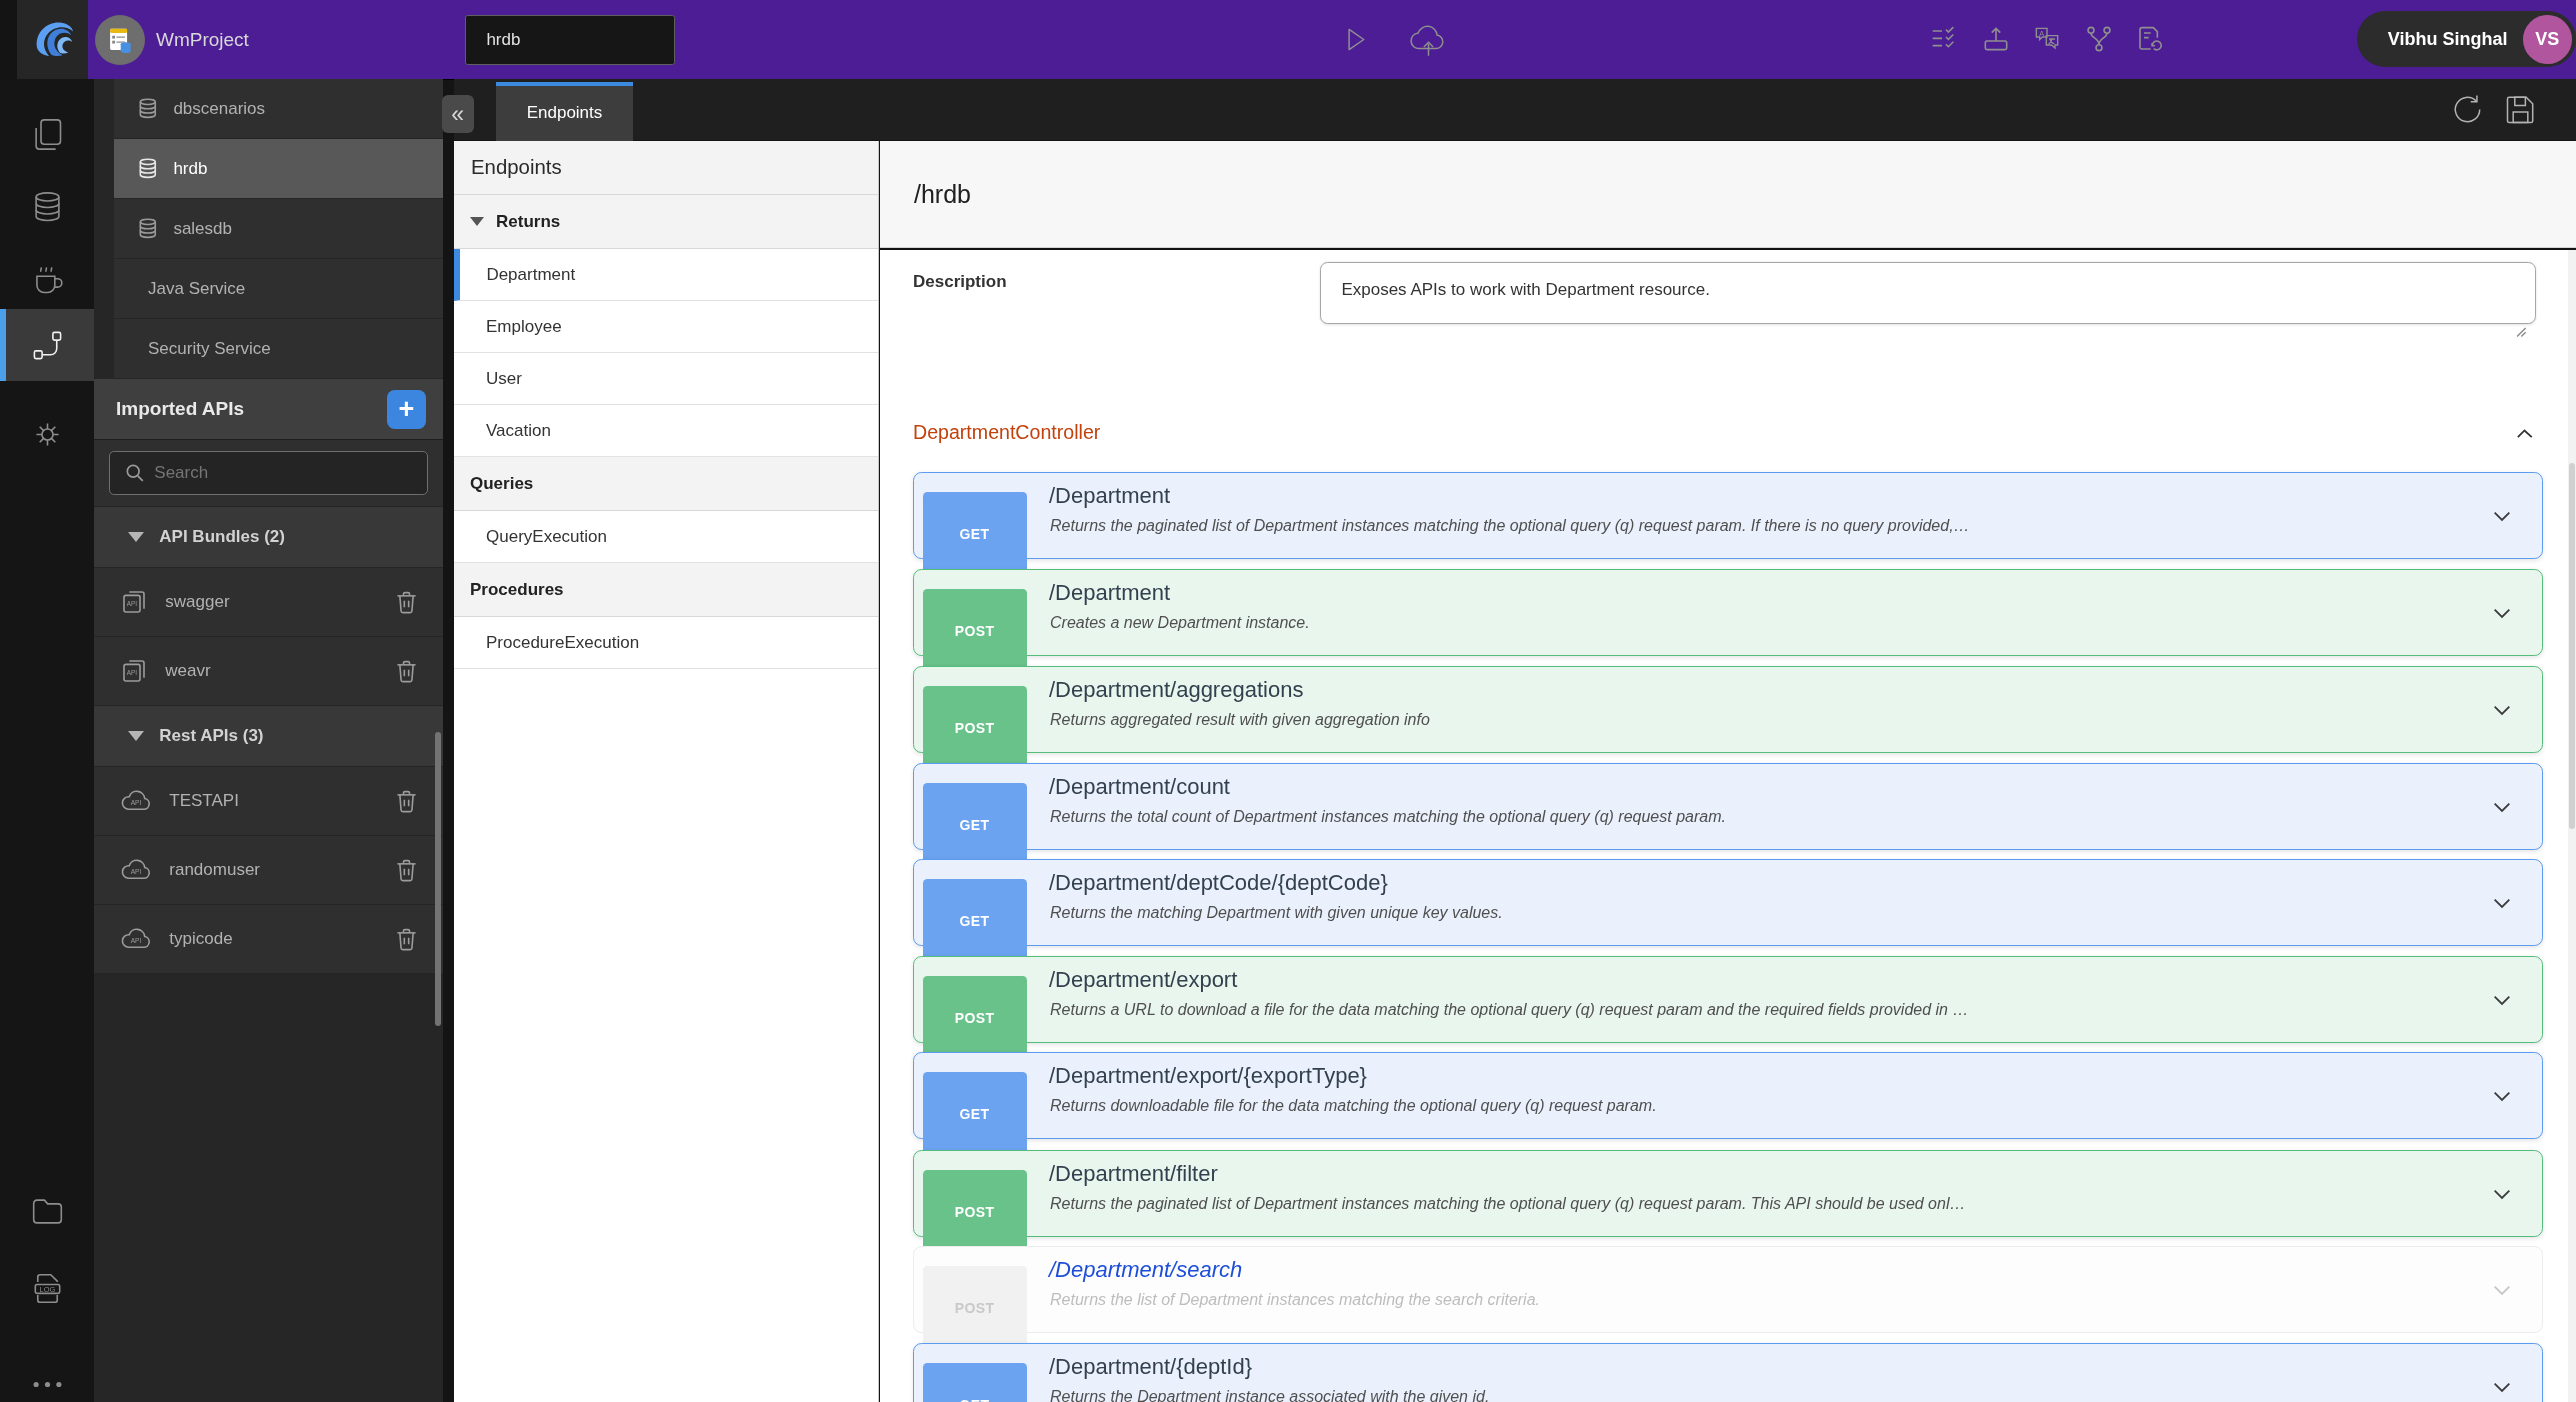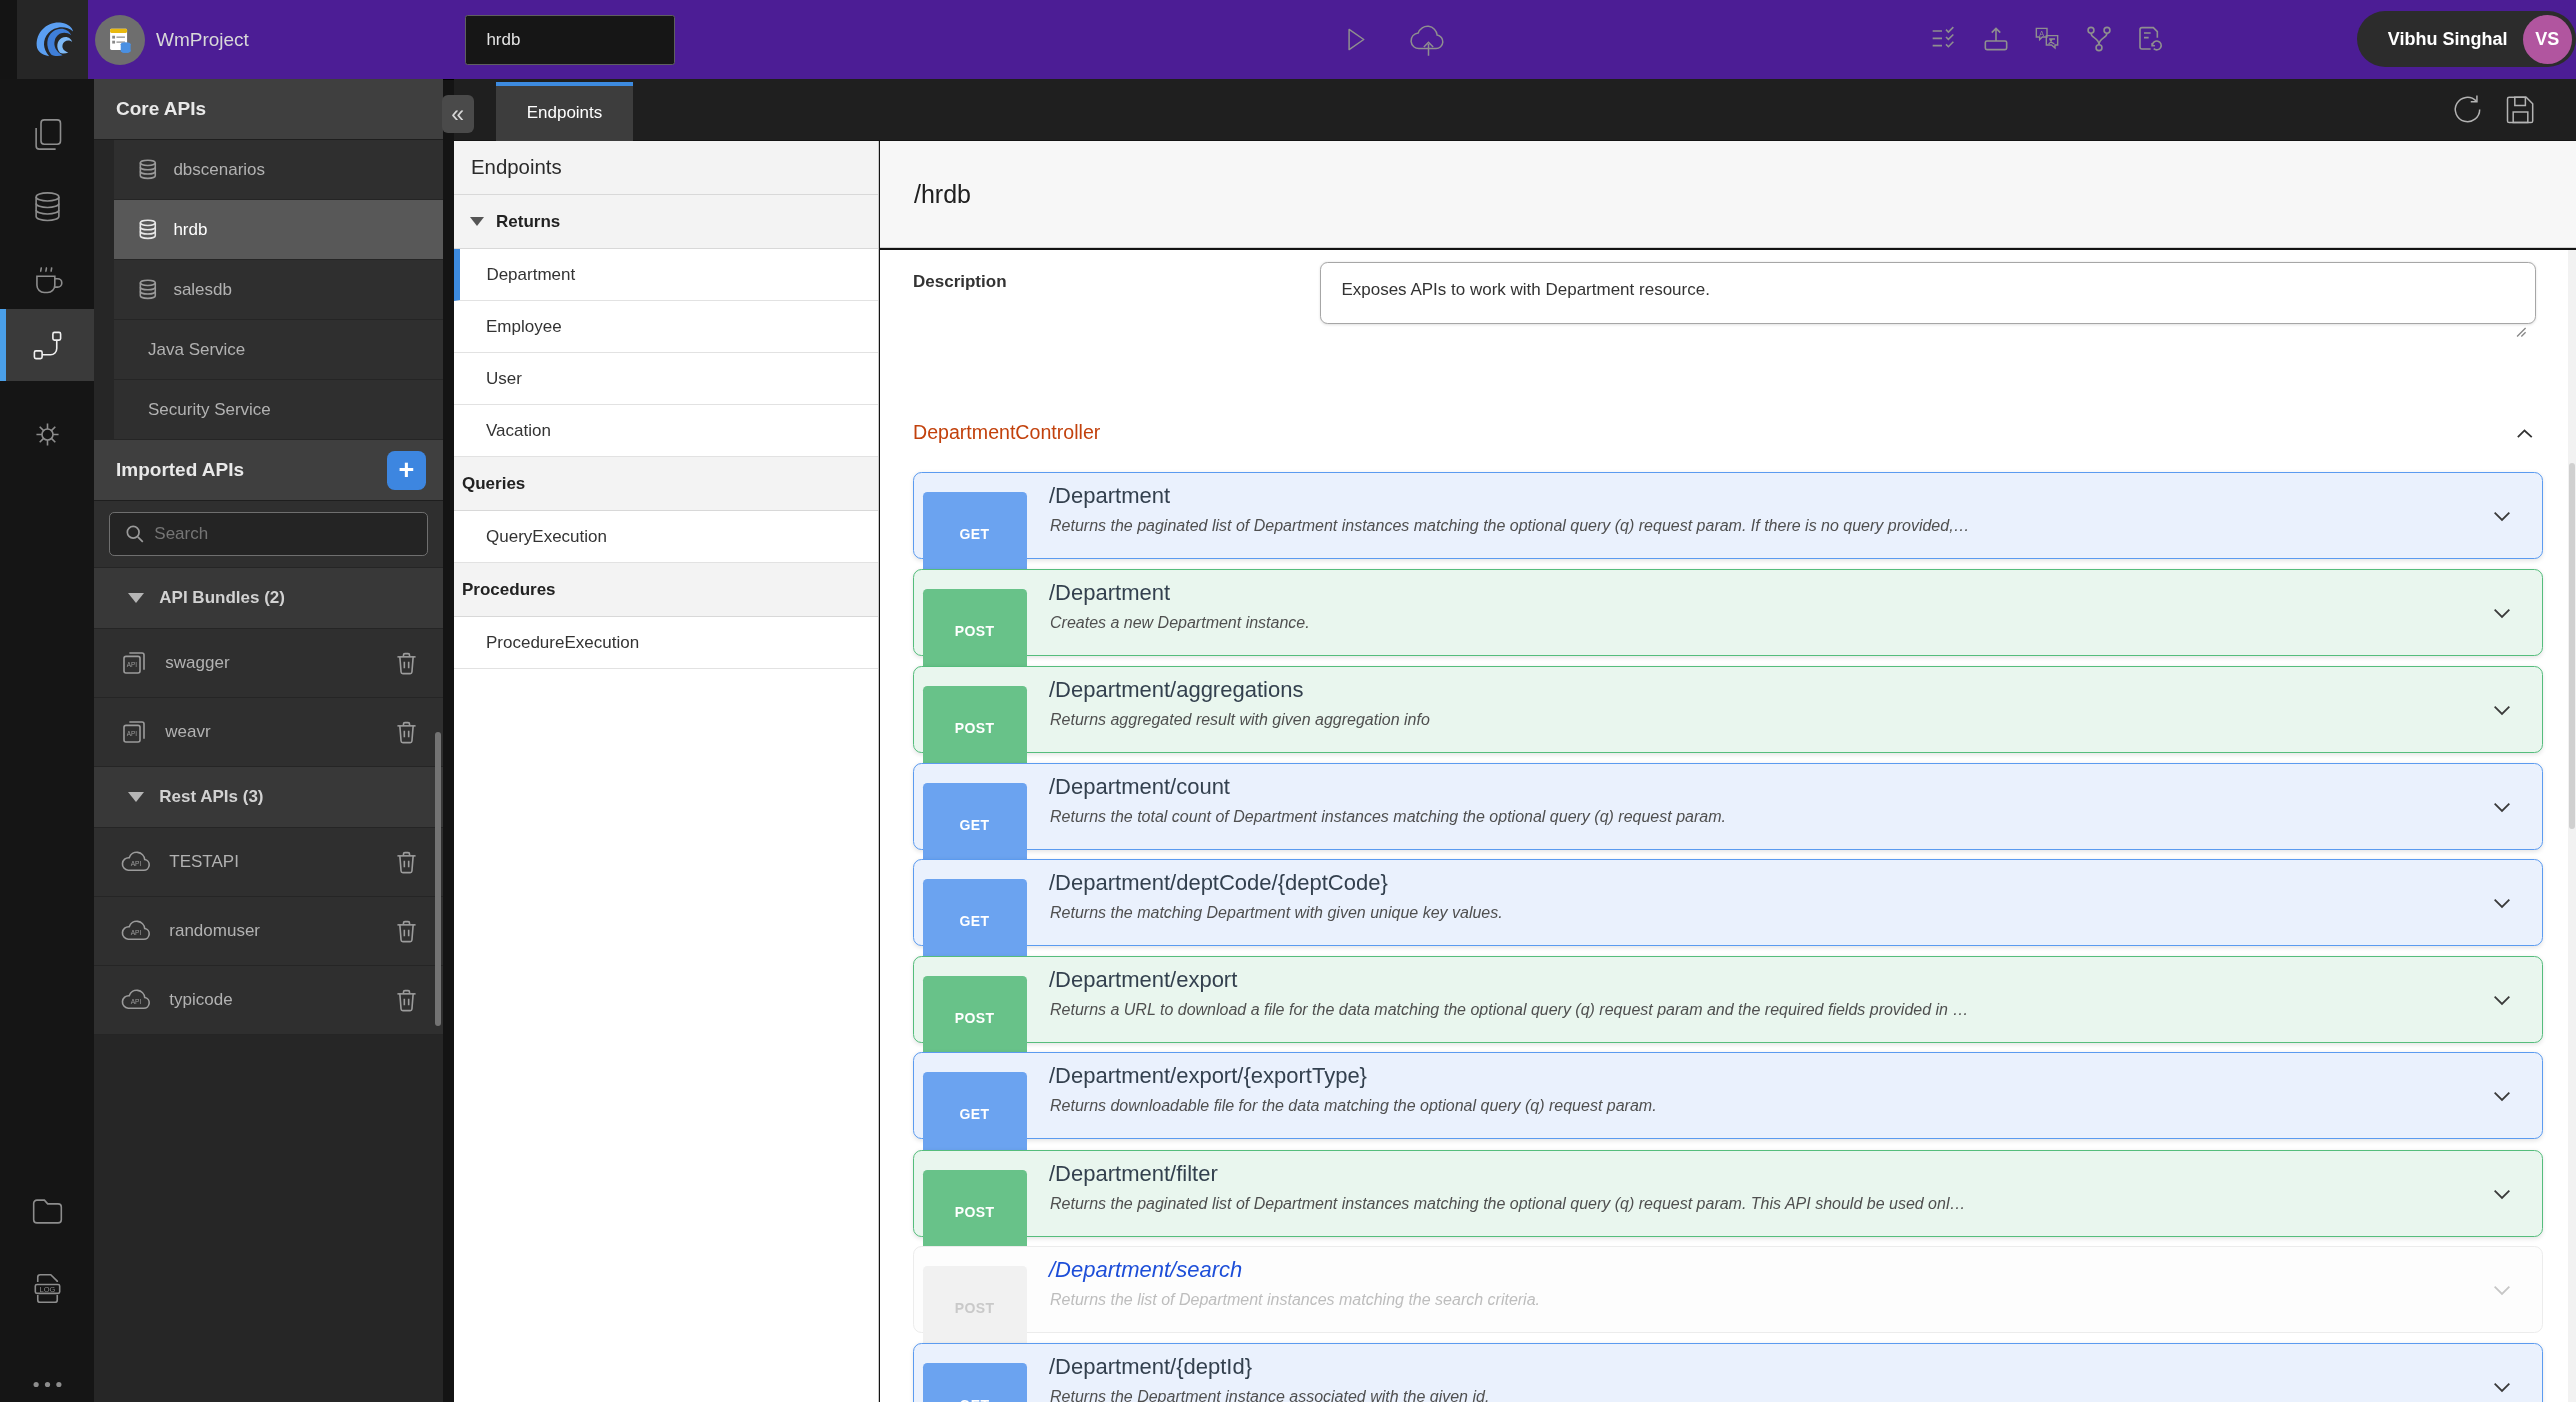--- a/index.html
+++ b/index.html
@@ -58,21 +58,21 @@
   #tab-endpoints{position:absolute;left:42px;top:2.6px;width:137px;height:59px;background:#3d3d3d;border-top:4.3px solid #3d8be0;
     box-sizing:border-box;display:flex;align-items:center;justify-content:center;color:#fff;font-size:17px;cursor:pointer;}
   #refresh-btn{position:absolute;right:89px;top:11px;color:#b3b3b3;cursor:pointer;}
   #save-btn{position:absolute;right:36px;top:11px;color:#b3b3b3;cursor:pointer;}
 
   
   #tree-panel{left:454px;top:141px;width:425px;height:1262px;background:#fff;border-right:0.9px solid #c9c9c9;box-sizing:border-box;}
   #tree-title{height:53px;background:#f3f3f3;border-bottom:0.9px solid #d8d8d8;display:flex;align-items:center;padding-left:17px;font-size:20.4px;color:#2a2a2a;}
   .sec-header{height:53px;background:#f3f3f3;border-bottom:0.9px solid #d8d8d8;display:flex;align-items:center;font-size:17px;font-weight:bold;color:#222;cursor:pointer;}
   .sec-header .tcaret{width:0;height:0;border-left:7.7px solid transparent;border-right:7.7px solid transparent;border-top:9.4px solid #555;margin:0 12px 0 16px;}
-  .sec-header.nocaret{padding-left:8px;}
+  .sec-header.nocaret{padding-left:16px;}
   .trow{height:51px;background:#fff;border-bottom:0.9px solid #e2e2e2;display:flex;align-items:center;padding-left:32px;font-size:17px;color:#333;cursor:pointer;}
   .trow.sel{border-left:6px solid #3d8be0;padding-left:26.4px;}
 
   
   #main-head{left:880px;top:141px;width:1696px;height:107px;background:#f7f7f7;border-bottom:1.7px solid #d4d4d4;box-sizing:border-box;}
   #main-title{position:absolute;left:34px;top:0;height:106px;display:flex;align-items:center;font-size:25px;color:#202020;}
   #main{left:880px;top:250px;width:1696px;height:1153px;background:#fff;overflow:hidden;}
   #desc-label{position:absolute;left:33px;top:22px;font-size:17px;font-weight:bold;color:#333;}
   #desc-area{position:absolute;left:440px;top:12px;width:1216px;height:62px;border:0.9px solid #a6a6a6;border-radius:7.7px;
     box-shadow:0 0.9px 2.6px rgba(0,0,0,.12);font-size:17px;color:#333;padding:17px 20.4px;box-sizing:border-box;resize:none;
@@ -251,23 +251,20 @@
           <svg class="ic" width="39" height="39" viewBox="0 0 24 24" fill="none" stroke="currentColor" stroke-width="1.6">
             <circle cx="5" cy="12" r="1.6" fill="currentColor" stroke="none"></circle>
             <circle cx="12" cy="12" r="1.6" fill="currentColor" stroke="none"></circle>
             <circle cx="19" cy="12" r="1.6" fill="currentColor" stroke="none"></circle>
           </svg>
         </span>
       </div>
     </div>
 
   <div id="core-panel" class="abs">
-    <div class="dk-header">
-      <span>Core APIs</span>
-    </div>
     <div id="core-rows">
         <div class="crow">
           <span class="cicon">
             <svg class="ic" width="25.6" height="25.6" viewBox="0 0 24 24" fill="none" stroke="currentColor" stroke-width="1.6">
               <ellipse cx="12" cy="5.5" rx="7" ry="2.5"></ellipse>
               <path d="M5 5.5v4c0 1.4 3.1 2.5 7 2.5s7-1.1 7-2.5v-4"></path>
               <path d="M5 9.5v4c0 1.4 3.1 2.5 7 2.5s7-1.1 7-2.5v-4"></path>
               <path d="M5 13.5v4c0 1.4 3.1 2.5 7 2.5s7-1.1 7-2.5v-4"></path>
             </svg>
           </span>

